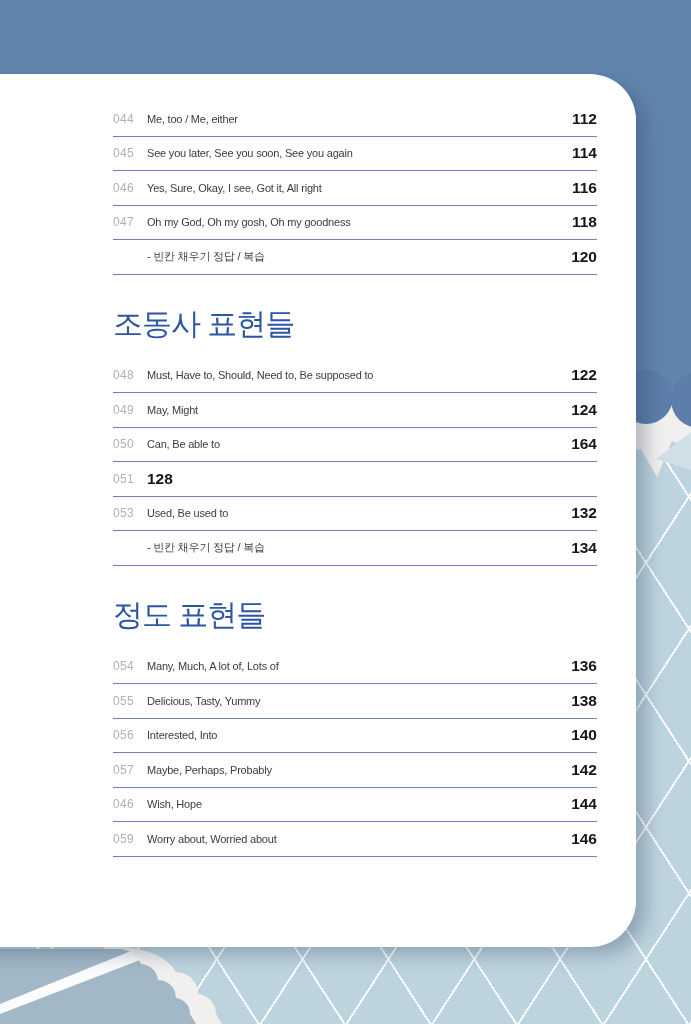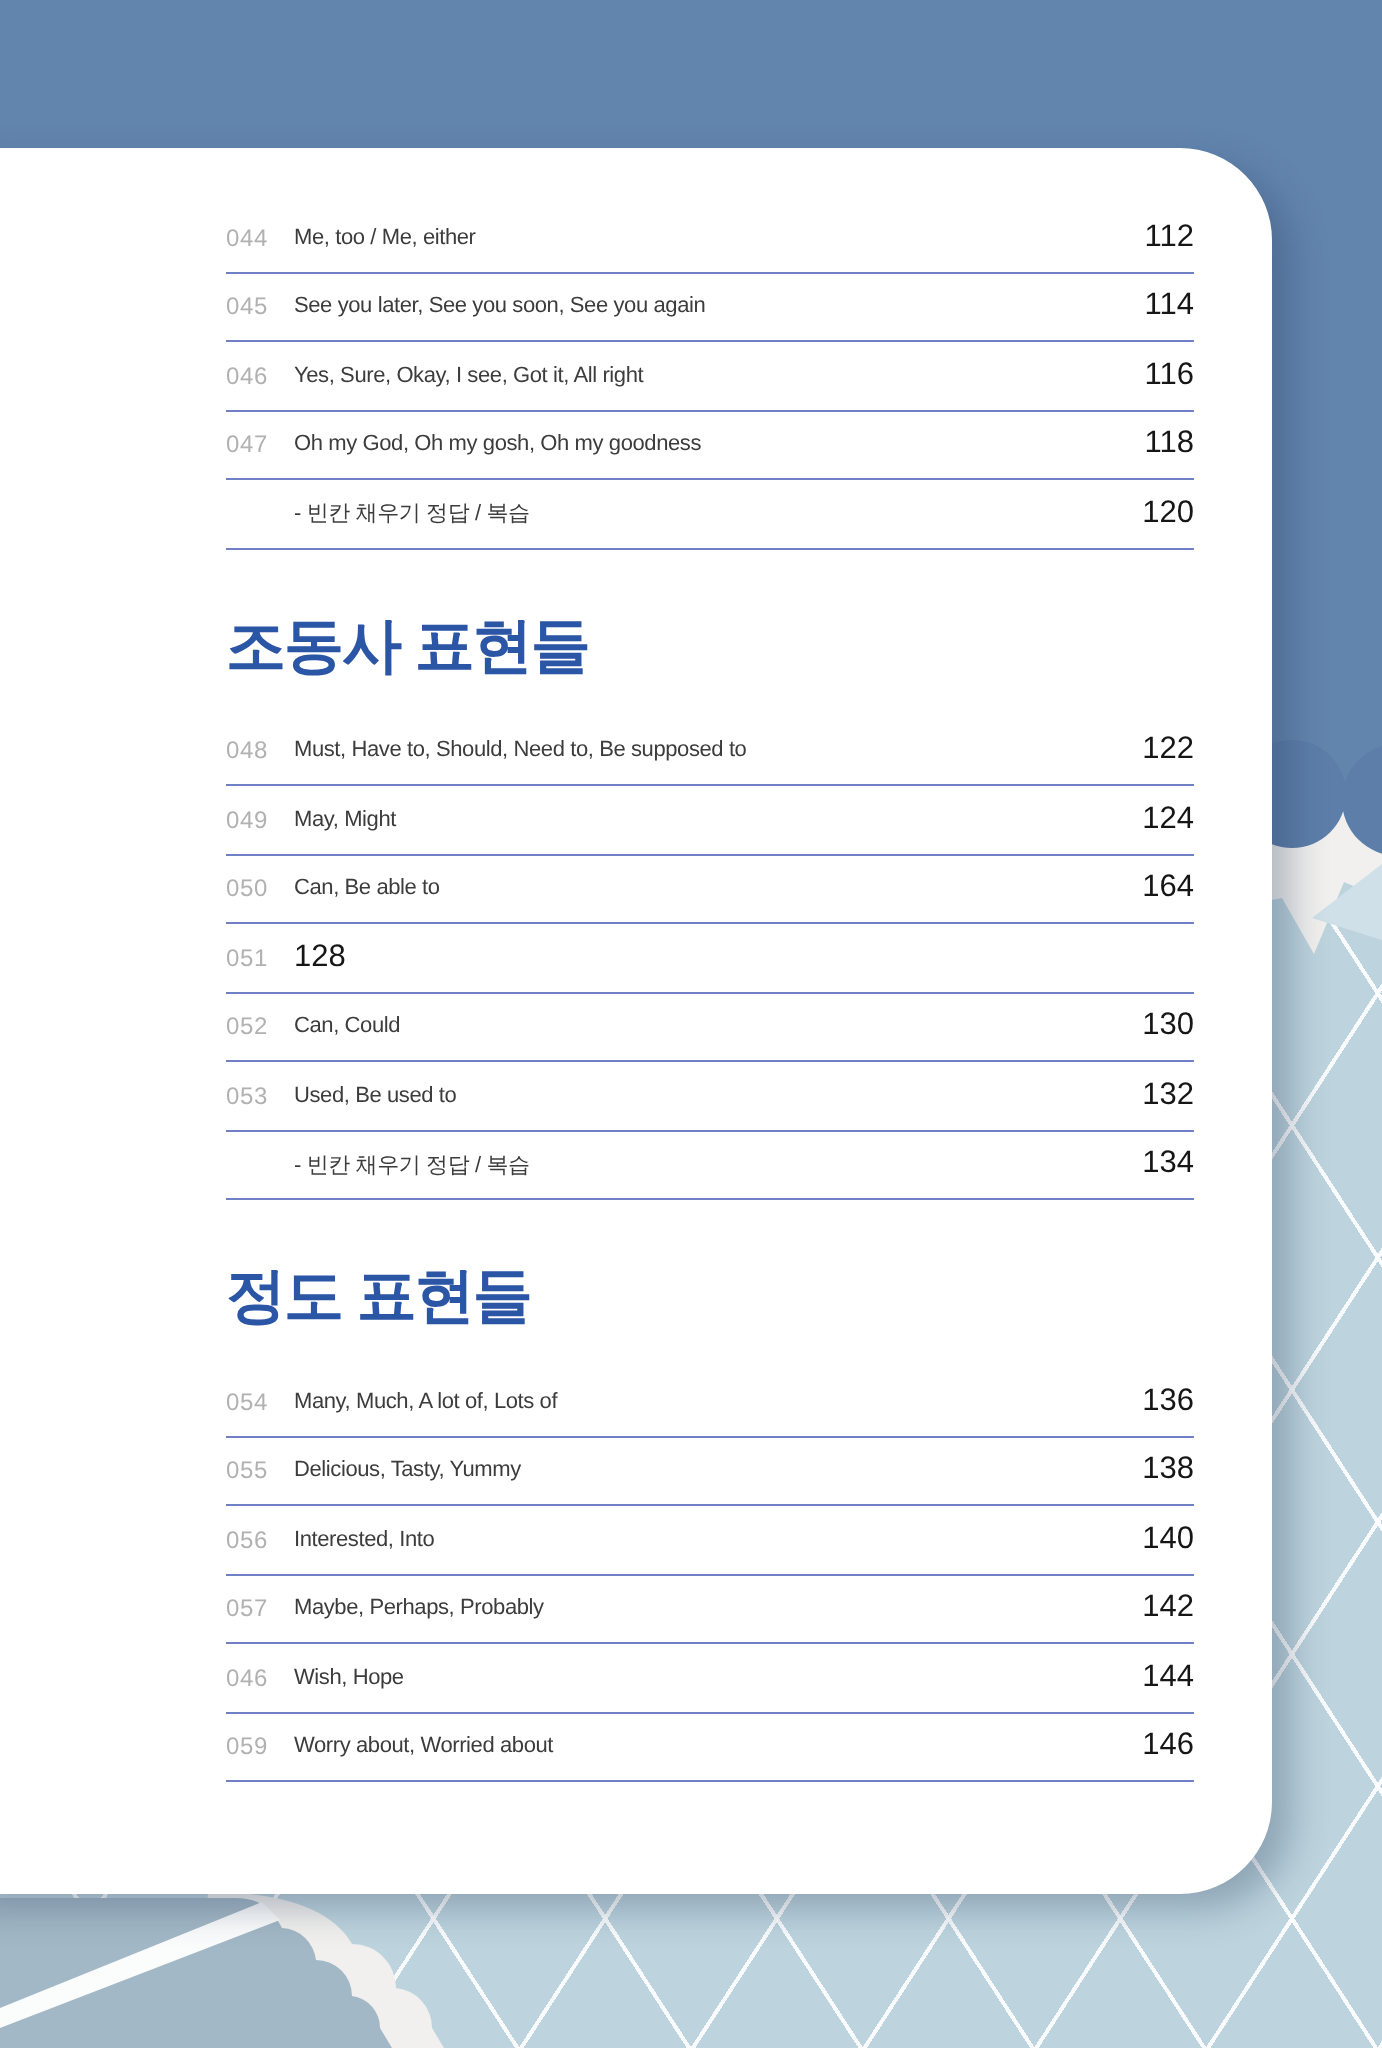--- a/index.html
+++ b/index.html
@@ -22,39 +22,39 @@
   
   .card{
     position:absolute;left:-24px;top:74px;width:660px;height:873px;
     background:var(--card,#ffffff);
     border-radius:0 46px 46px 0;
     box-shadow:10px 8px 18px rgba(35,55,90,.30);
   }
   .content{padding:28px 39px 0 137px;}
 
   .section-title{
-    margin:30px 0 17px;line-height:37px;font-size:30px;font-weight:700;
+    margin:30px 0 17px;line-height:37px;font-size:30px;font-weight:400;
     letter-spacing:-1px;color:var(--section-title,#2b55a5);
   }
   .rows{display:block;}
   .row{
     display:flex;align-items:center;height:33.5px;
     border-bottom:1.5px solid var(--divider,#7080c4);
   }
   .num{
     width:34px;flex:0 0 34px;font-size:12px;letter-spacing:.3px;
     color:var(--entry-number,#b1b1b1);
   }
   .title{
     flex:1;font-size:11px;letter-spacing:-.2px;
     color:var(--entry-title,#3c3c3c);
     white-space:nowrap;overflow:hidden;
   }
   .page{
-    font-size:15.5px;font-weight:normal;
+    font-size:15.5px;font-weight:bold;
     color:var(--page-number,#161616);
   }
 </style>
 </head>
 <body>
 
 <div class="grid-layer"></div>
 
 <svg class="decor-svg decor-top" width="691" height="490" viewBox="0 0 691 490">
   <path style="fill:var(--deco-white,#f1f0ee)" d="M0,388 H691 V449 L672,441 L657,477 L641,449 L604,456 L0,460 Z"></path>
@@ -130,25 +130,20 @@
     <span class="num">050</span>
     <span class="title">Can, Be able to</span>
     <span class="page">164</span>
   </div>
 
   <div class="row">
     <span class="num">051</span>
     <span class="page">128</span>
   </div>
 
-  <div class="row">
-    <span class="num">052</span>
-    <span class="title">Can, Could</span>
-    <span class="page">130</span>
-  </div>
 
   <div class="row">
     <span class="num">053</span>
     <span class="title">Used, Be used to</span>
     <span class="page">132</span>
   </div>
 
   <div class="row">
     <span class="num"></span>
     <span class="title">- 빈칸 채우기 정답 / 복습</span>

